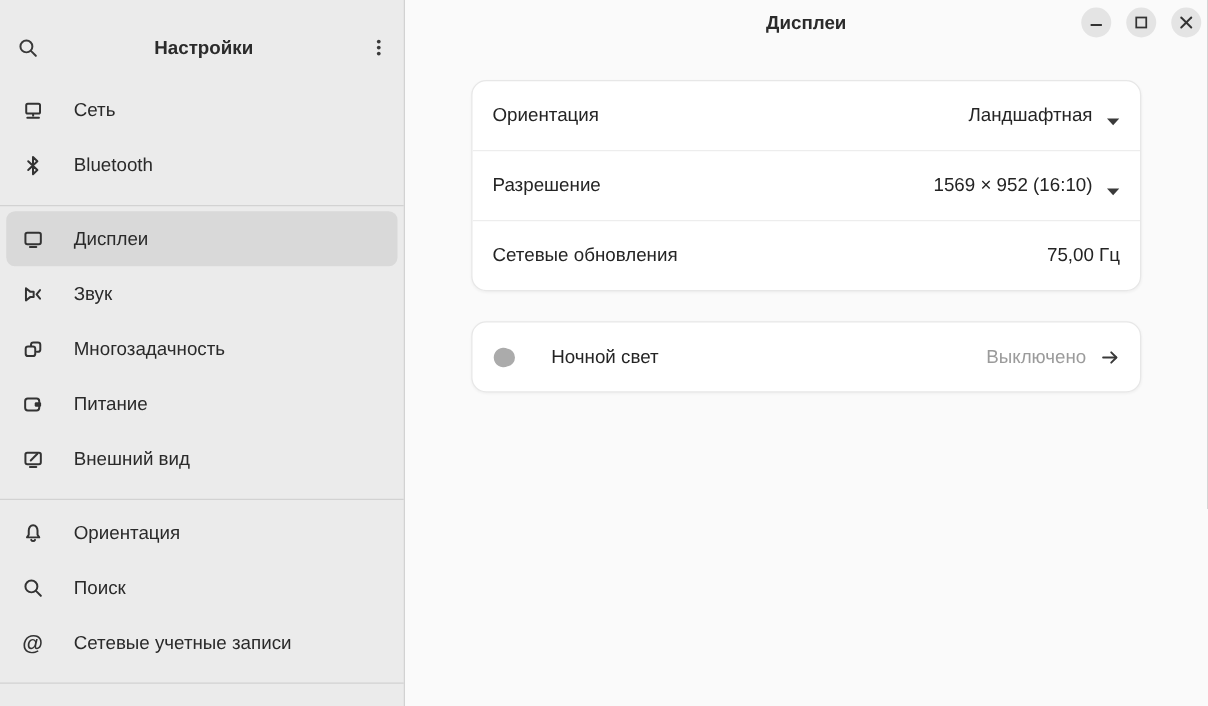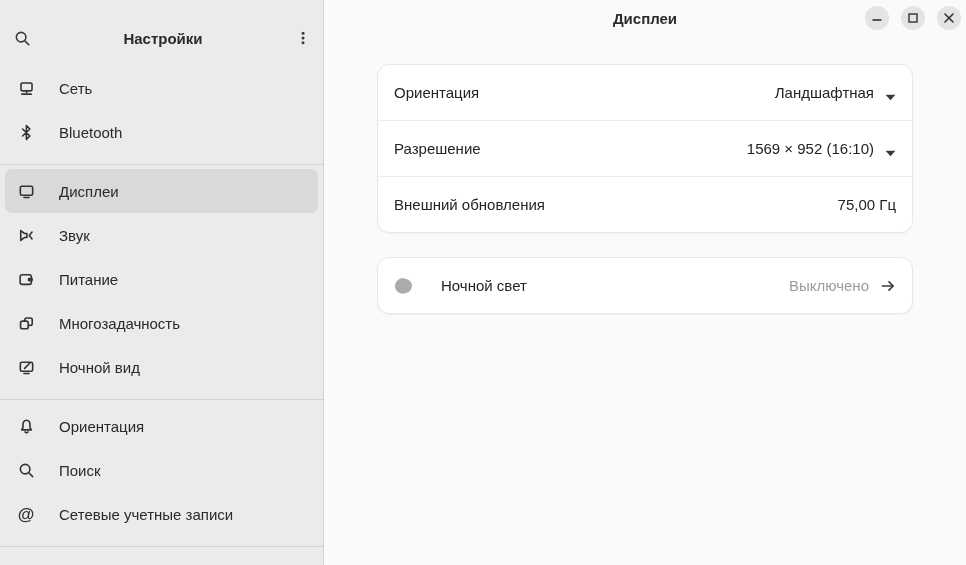--- a/index.html
+++ b/index.html
@@ -106,45 +106,45 @@
         <span class="sicon">
           <svg width="17" height="17" viewBox="0 0 16 16" fill="none" stroke="currentColor" stroke-width="1.5" stroke-linejoin="round" stroke-linecap="round">
             <path d="M2.6 3.4 L6 6.1 H8.4 V9.9 H6 L2.6 12.6 Z"></path>
             <polyline points="13.2,4.8 10.6,8 13.2,11.2"></polyline>
           </svg>
         </span>
         <span>Звук</span>
       </div>
       <div class="srow">
         <span class="sicon">
-          <svg width="17" height="17" viewBox="0 0 16 16" fill="none" stroke="currentColor" stroke-width="1.5">
-            <rect x="2" y="3.6" width="10.6" height="9" rx="2"></rect>
-            <rect x="9.2" y="6.4" width="4.8" height="3.4" rx="1" fill="currentColor" stroke="none"></rect>
-          </svg>
-        </span>
-        <span>Питание</span>
-      </div>
-      <div class="srow">
-        <span class="sicon">
           <svg width="17" height="17" viewBox="0 0 16 16" fill="none" stroke="currentColor" stroke-width="1.5" stroke-linecap="round">
             <path d="M6.4 5.6 V4.6 a1.8 1.8 0 0 1 1.8 -1.8 h3.4 a1.8 1.8 0 0 1 1.8 1.8 v3.4 a1.8 1.8 0 0 1 -1.8 1.8 h-0.8"></path>
             <rect x="2.4" y="5.8" width="7.2" height="7.2" rx="1.8"></rect>
           </svg>
         </span>
         <span>Многозадачность</span>
       </div>
       <div class="srow">
         <span class="sicon">
           <svg width="17" height="17" viewBox="0 0 16 16" fill="none" stroke="currentColor" stroke-width="1.5">
+            <rect x="2" y="3.6" width="10.6" height="9" rx="2"></rect>
+            <rect x="9.2" y="6.4" width="4.8" height="3.4" rx="1" fill="currentColor" stroke="none"></rect>
+          </svg>
+        </span>
+        <span>Питание</span>
+      </div>
+      <div class="srow">
+        <span class="sicon">
+          <svg width="17" height="17" viewBox="0 0 16 16" fill="none" stroke="currentColor" stroke-width="1.5">
             <rect x="2.2" y="3" width="11.6" height="8.6" rx="1.4"></rect>
             <line x1="6.2" y1="8.8" x2="11.2" y2="3.8" stroke-linecap="round"></line>
             <line x1="5.6" y1="13.7" x2="10.4" y2="13.7" stroke-linecap="round"></line>
           </svg>
         </span>
-        <span>Ночной вид</span>
+        <span>Внешний вид</span>
       </div>
 
       <hr class="sep">
 
       <div class="srow">
         <span class="sicon">
           <svg width="17" height="17" viewBox="0 0 16 16" fill="none" stroke="currentColor" stroke-width="1.5" stroke-linejoin="round">
             <path d="M8 2.1 C5.9 2.1 4.7 3.8 4.7 6.1 L4.7 9.2 L3.4 11.2 L12.6 11.2 L11.3 9.2 L11.3 6.1 C11.3 3.8 10.1 2.1 8 2.1 Z"></path>
             <path d="M6.6 13.1 a1.6 1.6 0 0 0 2.8 0" stroke-linecap="round"></path>
           </svg>
@@ -219,21 +219,21 @@
           <span class="cval">
             <span>1569 × 952 (16:10)</span>
             <span class="caret">
               <svg width="11" height="7" viewBox="0 0 11 7" fill="currentColor">
                   <path d="M0.6 0.8 L10.4 0.8 L5.5 6.2 Z"></path>
                 </svg>
             </span>
           </span>
         </div>
         <div class="crow">
-          <span>Внешний обновления</span>
+          <span>Сетевые обновления</span>
           <span class="cval">
             <span>75,00 Гц</span>
           </span>
         </div>
       </div>
 
       <div class="card nl">
         <div class="crow click">
           <span class="nl-left">
             <span class="moon">

